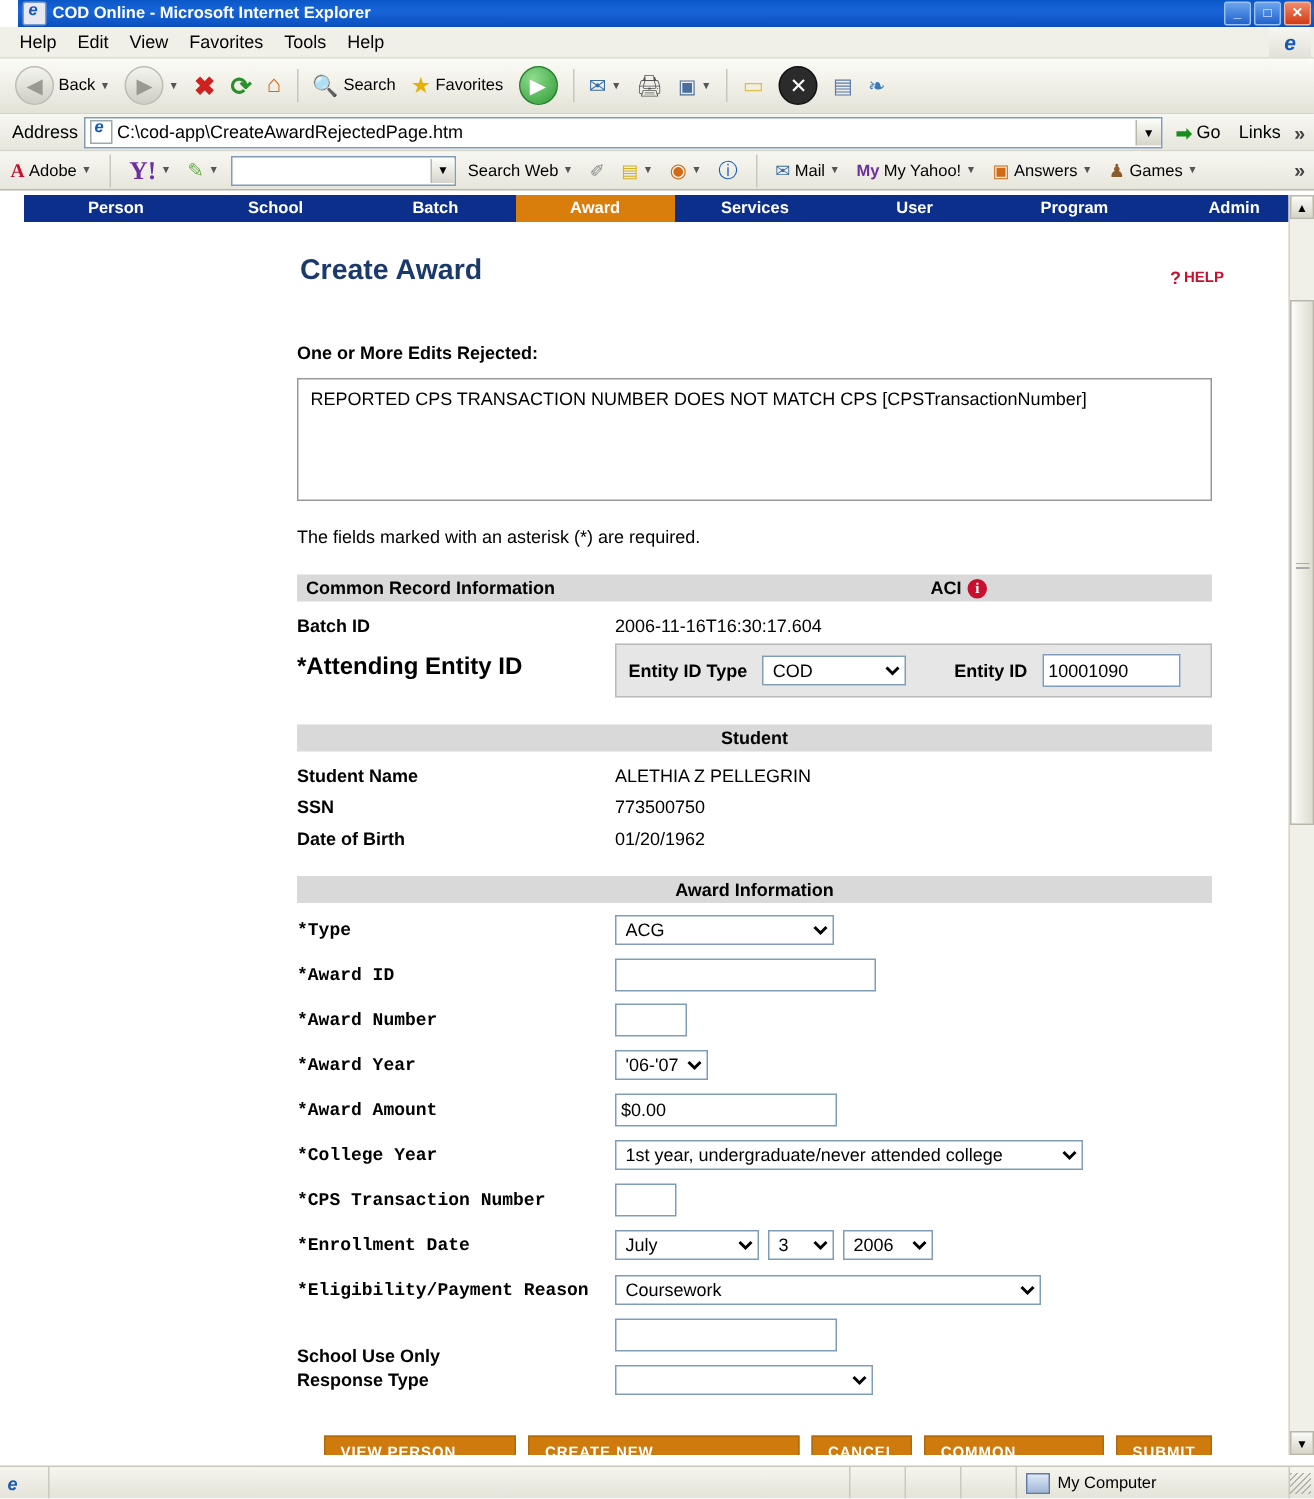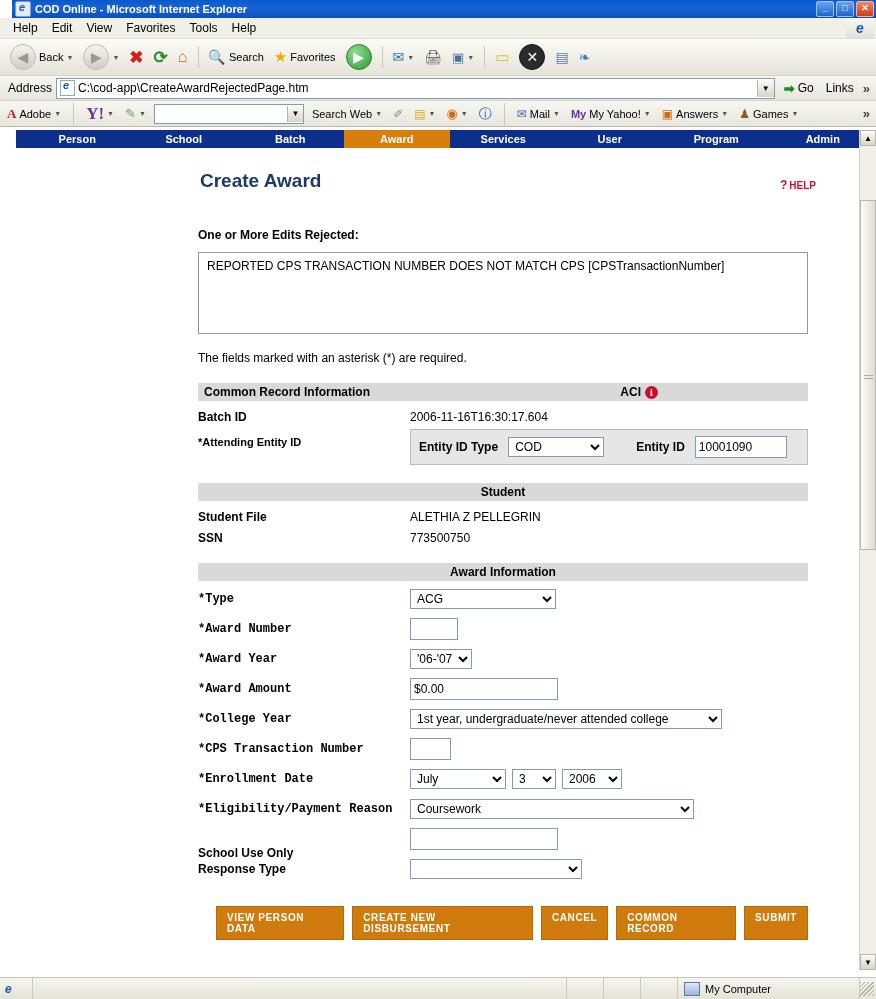--- a/index.html
+++ b/index.html
@@ -535,54 +535,62 @@
           <span class="info-i">i</span>
         </span>
       </div>
 
       <div class="row" style="margin-top:5px;">
         <span class="lbl">Batch ID</span>
         <span class="val">2006-11-16T16:30:17.604</span>
       </div>
 
       <div style="display:flex;align-items:flex-start;">
-        <span class="lbl" style="width:212px;font-weight:bold;font-size:11px;padding-top:9px;">*Attending Entity ID</span>
+        <span class="lbl" style="width:212px;font-weight:bold;font-size:16px;padding-top:9px;">*Attending Entity ID</span>
         <div class="entity-panel" style="flex:1;">
           <span class="t">Entity ID Type</span>
           <select class="sel" style="width:96px;">
             <option>COD</option>
           </select>
           <span class="t" style="margin-left:22px;">Entity ID</span>
           <input class="txt" style="width: 84px;" value="10001090">
         </div>
       </div>
 
       <div class="band center" style="margin-top:18px;">
         <span>Student</span>
       </div>
       <div class="row" style="margin-top:5px;">
-        <span class="lbl">Student File</span>
+        <span class="lbl">Student Name</span>
         <span class="val">ALETHIA Z PELLEGRIN</span>
       </div>
       <div class="row">
         <span class="lbl">SSN</span>
         <span class="val">773500750</span>
+      </div>
+      <div class="row">
+        <span class="lbl">Date of Birth</span>
+        <span class="val">01/20/1962</span>
       </div>
 
       <div class="band center" style="margin-top:15px;">
         <span>Award Information</span>
       </div>
 
       <div class="form-row" style="margin-top:3px;">
         <span class="flbl">*Type</span>
         <select class="sel" style="width:146px;">
           <option>ACG</option>
         </select>
       </div>
 
+      <div class="form-row">
+        <span class="flbl">*Award ID</span>
+        <input class="txt" style="width: 166px;" value="">
+      </div>
 
       <div class="form-row">
         <span class="flbl">*Award Number</span>
         <input class="txt" style="width: 40px;" value="">
       </div>
 
       <div class="form-row">
         <span class="flbl">*Award Year</span>
         <select class="sel" style="width:62px;">
           <option>'06-'07</option>

